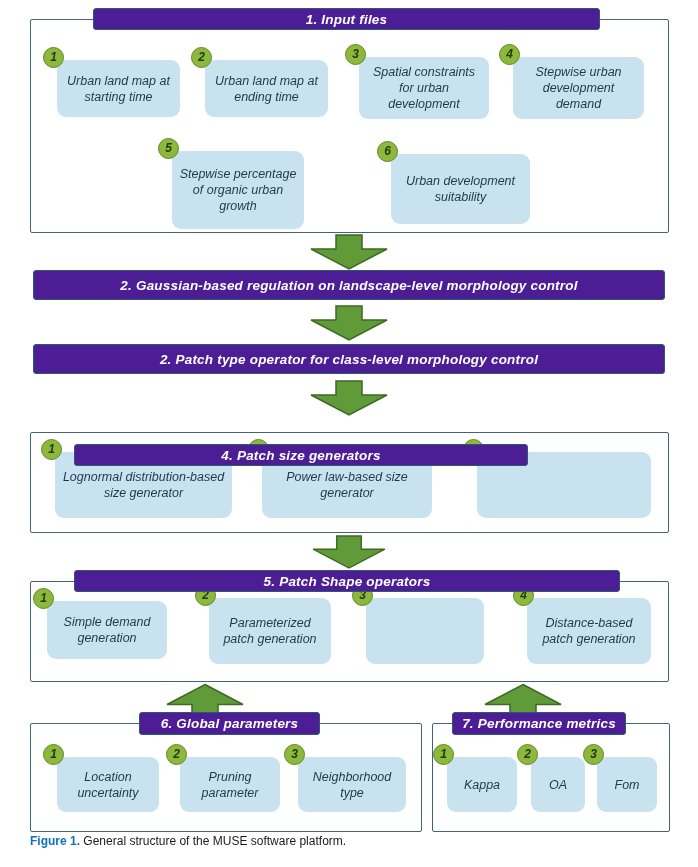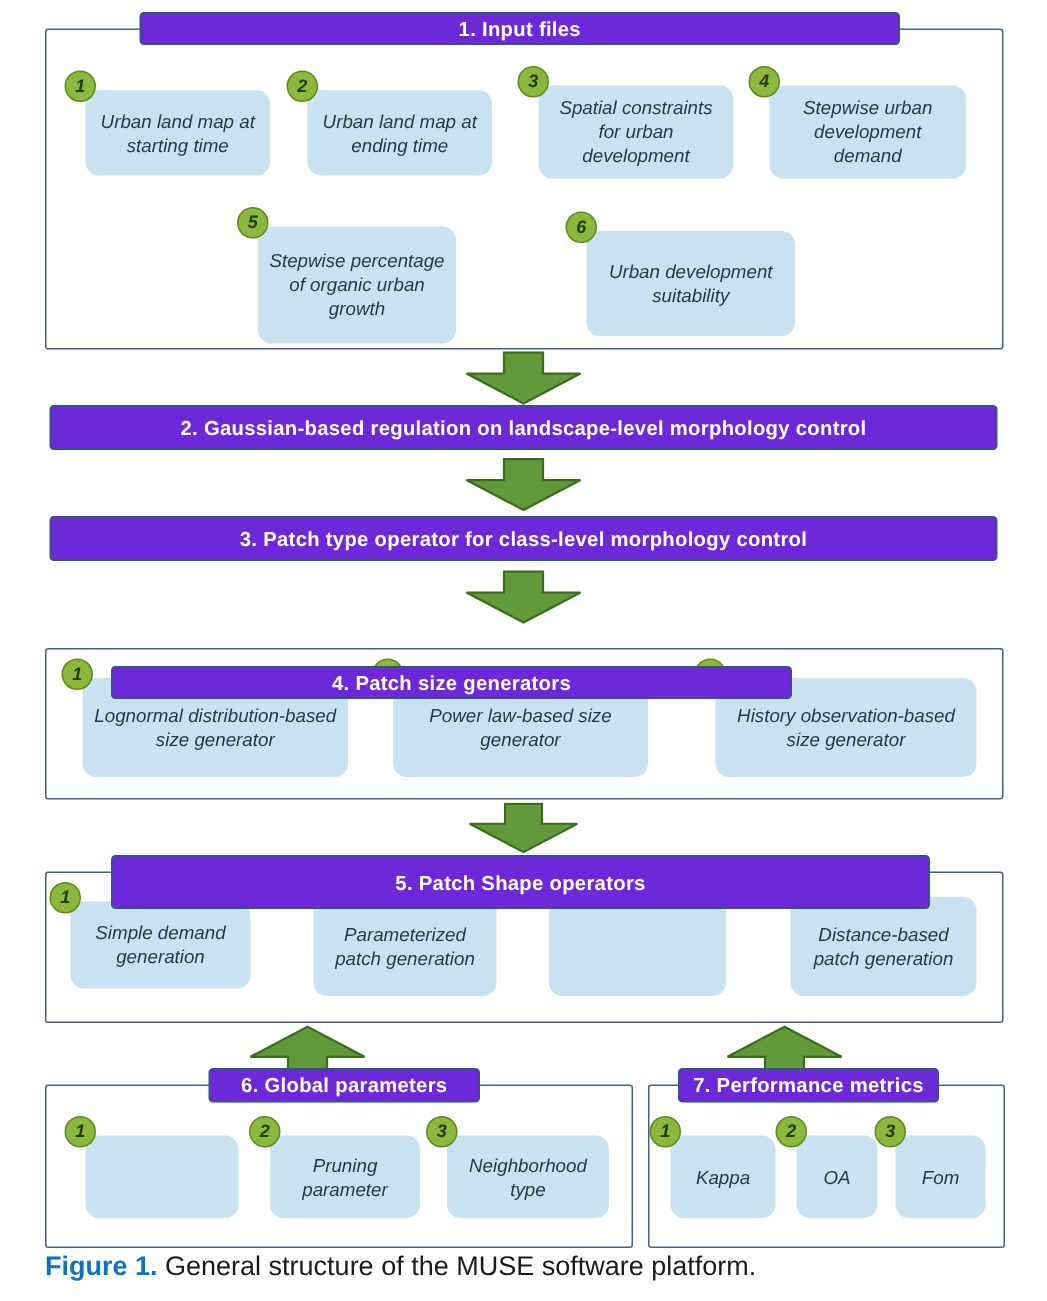--- a/index.html
+++ b/index.html
@@ -1,22 +1,22 @@
 <!DOCTYPE html>
 <html><head>
 <meta charset="utf-8">
 <style>
   html,body{margin:0;padding:0;background:#ffffff;}
   #figure{position:relative;width:698px;height:867px;background:#ffffff;font-family:"Liberation Sans",sans-serif;overflow:hidden;}
   .frame{position:absolute;border:1.2px solid #46617c;background:#fff;border-radius:2px;z-index:1;}
-  .bar{position:absolute;background:#6d28d9;border:1px solid #2a5a72;color:#fff;font-weight:bold;font-size:13.5px;display:flex;align-items:center;justify-content:center;text-align:center;border-radius:3px;z-index:3;letter-spacing:.2px;box-sizing:border-box;}
+  .bar{position:absolute;background:#4c1d95;border:1px solid #2a5a72;color:#fff;font-style:italic;font-weight:bold;font-size:13.5px;display:flex;align-items:center;justify-content:center;text-align:center;border-radius:3px;z-index:3;letter-spacing:.2px;box-sizing:border-box;}
   .item{position:absolute;background:#c9e2ef;border-radius:9px;display:flex;align-items:center;justify-content:center;text-align:center;font-style:italic;font-size:12.5px;color:#1c3a4d;line-height:1.28;padding:3px 7px;box-sizing:border-box;z-index:2;}
   .num{position:absolute;left:-14px;top:-13px;width:19px;height:19px;border-radius:50%;background:#8db83d;border:1.5px solid #5c8a1e;color:#223c10;font-style:italic;font-weight:bold;font-size:12px;display:flex;align-items:center;justify-content:center;z-index:4;}
   .arrow{position:absolute;z-index:0;}
-  #caption{position:absolute;left:30px;top:834px;font-size:18px;color:#1a1a1a;}
+  #caption{position:absolute;left:30px;top:834px;font-size:12px;color:#1a1a1a;}
   #caption b{color:#1072bc;font-weight:bold;}
 </style>
 </head>
 <body>
 
 <div id="figure">
 
   <div class="frame" style="left:30px;top:19px;width:637px;height:212px"></div>
   <div class="bar" style="left:93px;top:8px;width:507px;height:22px">
     <span>1. Input files</span>
@@ -53,21 +53,21 @@
 
   <div class="bar" style="left:33px;top:270px;width:632px;height:30px">
     <span>2. Gaussian-based regulation on landscape-level morphology control</span>
   </div>
 
   <svg class="arrow" style="left:309px;top:305px" width="80" height="36" viewBox="0 0 80 36">
     <polygon points="27,1 53,1 53,15 78,15 40,35 2,15 27,15" fill="#619b39" stroke="#3c6a1f" stroke-width="1.5"></polygon>
   </svg>
 
   <div class="bar" style="left:33px;top:344px;width:632px;height:30px">
-    <span>3. Patch type operator for class-level morphology control</span>
+    <span>2. Patch type operator for class-level morphology control</span>
   </div>
 
   <svg class="arrow" style="left:309px;top:380px" width="80" height="36" viewBox="0 0 80 36">
     <polygon points="27,1 53,1 53,15 78,15 40,35 2,15 27,15" fill="#619b39" stroke="#3c6a1f" stroke-width="1.5"></polygon>
   </svg>
 
   <div class="frame" style="left:30px;top:432px;width:637px;height:99px"></div>
   <div class="bar" style="left:74px;top:444px;width:454px;height:22px">
     <span>4. Patch size generators</span>
   </div>
@@ -75,29 +75,28 @@
   <div class="item" style="left:55px;top:452px;width:177px;height:66px">
     <span class="num">1</span>
     <span>Lognormal distribution-based size generator</span>
   </div>
   <div class="item" style="left:262px;top:452px;width:170px;height:66px">
     <span class="num">2</span>
     <span>Power law-based size generator</span>
   </div>
   <div class="item" style="left:477px;top:452px;width:174px;height:66px">
     <span class="num">3</span>
-    <span>History observation-based size generator</span>
   </div>
 
   <svg class="arrow" style="left:309px;top:535px" width="80" height="34" viewBox="0 0 80 36">
     <polygon points="27,1 53,1 53,15 78,15 40,35 2,15 27,15" fill="#619b39" stroke="#3c6a1f" stroke-width="1.5"></polygon>
   </svg>
 
   <div class="frame" style="left:30px;top:581px;width:637px;height:99px"></div>
-  <div class="bar" style="left:74px;top:570px;width:546px;height:36px">
+  <div class="bar" style="left:74px;top:570px;width:546px;height:22px">
     <span>5. Patch Shape operators</span>
   </div>
 
   <div class="item" style="left:47px;top:601px;width:120px;height:58px">
     <span class="num">1</span>
     <span>Simple demand generation</span>
   </div>
   <div class="item" style="left:209px;top:598px;width:122px;height:66px">
     <span class="num">2</span>
     <span>Parameterized patch generation</span>
@@ -117,20 +116,21 @@
     <polygon points="40,1 78,21 53,21 53,35 27,35 27,21 2,21" fill="#619b39" stroke="#3c6a1f" stroke-width="1.5"></polygon>
   </svg>
 
   <div class="frame" style="left:30px;top:723px;width:390px;height:107px"></div>
   <div class="bar" style="left:139px;top:712px;width:181px;height:23px">
     <span>6. Global parameters</span>
   </div>
 
   <div class="item" style="left:57px;top:757px;width:102px;height:55px">
     <span class="num">1</span>
+    <span>Location uncertainty</span>
   </div>
   <div class="item" style="left:180px;top:757px;width:100px;height:55px">
     <span class="num">2</span>
     <span>Pruning parameter</span>
   </div>
   <div class="item" style="left:298px;top:757px;width:108px;height:55px">
     <span class="num">3</span>
     <span>Neighborhood type</span>
   </div>
 

